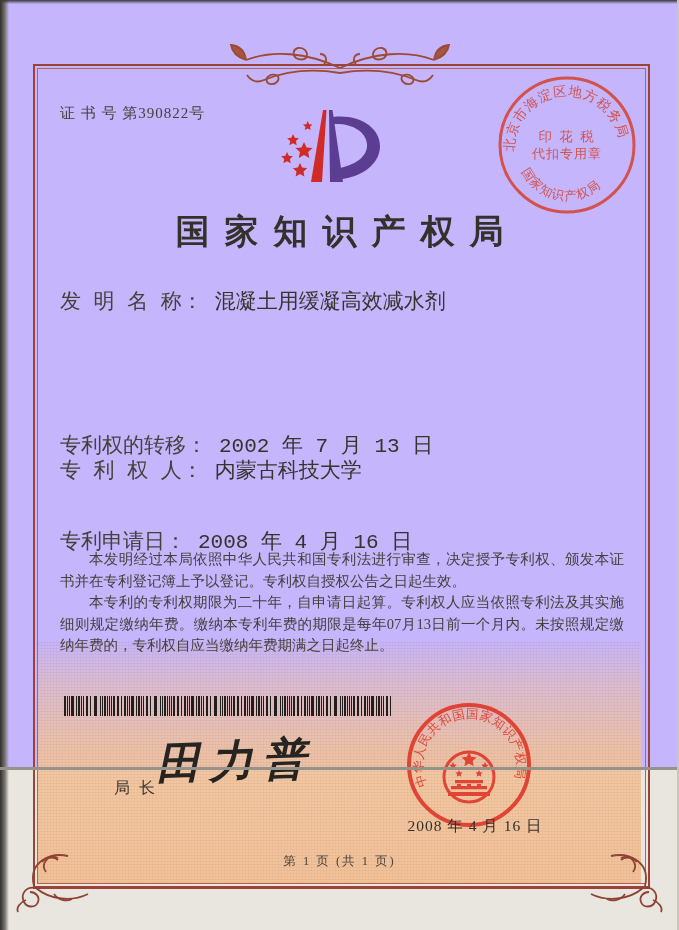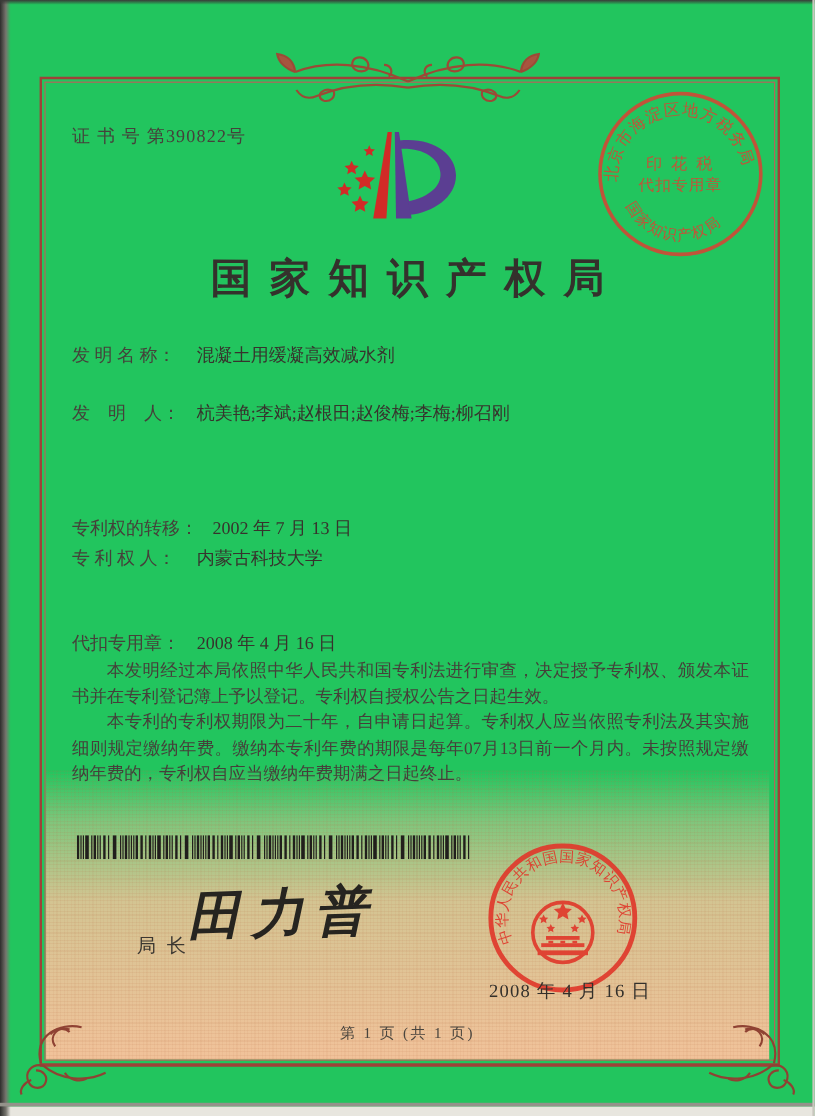--- a/index.html
+++ b/index.html
@@ -1,21 +1,21 @@
 <!DOCTYPE html>
 <html><head>
 <meta charset="utf-8">
 <style>
   html,body{margin:0;padding:0;}
   body{
     width:679px;height:930px;overflow:hidden;
     background:#e8e6df;
     font-family:"Liberation Serif","DejaVu Serif",serif;
   }
-  .scan{position:relative;width:679px;height:922px;background:#22c55e;}
+  .scan{position:relative;width:679px;height:770px;background:#c4b5fd;}
   
   .edge-left{position:absolute;left:0;top:0;width:9px;height:930px;
     background:linear-gradient(to right,#2e2e2c,#77756e 55%,rgba(150,148,140,0));z-index:5;}
   .edge-top{position:absolute;left:0;top:0;width:679px;height:4px;
     background:linear-gradient(to bottom,#3a3a38,rgba(90,90,85,0));z-index:5;}
   .edge-bottom{position:absolute;left:0;bottom:0;width:679px;height:3px;background:#94928a;z-index:5;}
   .edge-right{position:absolute;right:0;top:0;width:2px;height:930px;background:#c9c7be;z-index:5;}
 
   
   .frame{position:absolute;left:33px;top:64px;width:613px;height:820px;
@@ -34,21 +34,21 @@
 
   .cert-number{position:absolute;left:60px;top:104px;font-size:15px;color:#45413b;letter-spacing:1px;}
 
   .logo{position:absolute;left:278px;top:104px;width:110px;height:86px;}
 
   .tax-stamp{position:absolute;left:494px;top:72px;width:146px;height:146px;opacity:.88;z-index:3;}
 
   .title{position:absolute;left:0;top:209px;width:679px;text-align:center;
     font-size:34px;font-weight:bold;color:#34312c;letter-spacing:15px;text-indent:15px;}
 
-  .field{position:absolute;left:60px;font-size:15px;color:#3d3933;white-space:nowrap;}
+  .field{position:absolute;left:60px;font-size:21px;color:#3d3933;white-space:nowrap;font-family:Liberation Mono, monospace;}
   .field .flabel{display:inline-block;min-width:92px;color:#45413a;}
   .field .fvalue{margin-left:12px;color:#37332d;}
   .f0{top:287px}.f1{top:335px}.f2{top:383px}.f3{top:431px}.f4{top:456px}.f5{top:527px}
 
   .body-text{position:absolute;left:60px;top:549px;width:564px;
     font-size:14.5px;line-height:21.6px;color:#45403a;text-align:justify;}
   .body-text p{margin:0;text-indent:2em;}
 
   .barcode{position:absolute;left:64px;top:696px;width:336px;height:20px;white-space:nowrap;overflow:hidden;}
   .barcode i{display:inline-block;height:100%;background:#211f1c;vertical-align:top;}
@@ -149,31 +149,28 @@
       </text>
       <text x="73" y="69" text-anchor="middle" font-size="13.5" fill="#d64534" letter-spacing="2">印 花 税</text>
       <text x="73" y="86" text-anchor="middle" font-size="13" fill="#d64534" letter-spacing="1">代扣专用章</text>
     </svg>
 
     <div class="title">国家知识产权局</div>
 
     <div class="field f0">
       <span class="flabel">发 明 名 称：</span><span class="fvalue">混凝土用缓凝高效减水剂</span>
     </div>
-    <div class="field f1">
-      <span class="flabel">发　明　人：</span><span class="fvalue">杭美艳;李斌;赵根田;赵俊梅;李梅;柳召刚</span>
-    </div>
     <div class="field f3">
       <span class="flabel">专利权的转移：</span><span class="fvalue">2002 年 7 月 13 日</span>
     </div>
     <div class="field f4">
       <span class="flabel">专 利 权 人：</span><span class="fvalue">内蒙古科技大学</span>
     </div>
     <div class="field f5">
-      <span class="flabel">代扣专用章：</span><span class="fvalue">2008 年 4 月 16 日</span>
+      <span class="flabel">专利申请日：</span><span class="fvalue">2008 年 4 月 16 日</span>
     </div>
 
     <div class="body-text">
       <p>本发明经过本局依照中华人民共和国专利法进行审查，决定授予专利权、颁发本证书并在专利登记簿上予以登记。专利权自授权公告之日起生效。</p>
       <p>本专利的专利权期限为二十年，自申请日起算。专利权人应当依照专利法及其实施细则规定缴纳年费。缴纳本专利年费的期限是每年07月13日前一个月内。未按照规定缴纳年费的，专利权自应当缴纳年费期满之日起终止。</p>
     </div>
 
     <div class="barcode"><i style="width:2px;margin-right:1px"></i><i style="width:1px;margin-right:1px"></i><i style="width:1px;margin-right:1px"></i><i style="width:3px;margin-right:2px"></i><i style="width:1px;margin-right:1px"></i><i style="width:2px;margin-right:1px"></i><i style="width:1px;margin-right:1px"></i><i style="width:1px;margin-right:2px"></i><i style="width:2px;margin-right:2px"></i><i style="width:1px;margin-right:3px"></i><i style="width:3px;margin-right:3px"></i><i style="width:1px;margin-right:1px"></i><i style="width:1px;margin-right:1px"></i><i style="width:2px;margin-right:1px"></i><i style="width:1px;margin-right:1px"></i><i style="width:1px;margin-right:1px"></i><i style="width:1px;margin-right:1px"></i><i style="width:2px;margin-right:2px"></i><i style="width:2px;margin-right:2px"></i><i style="width:1px;margin-right:2px"></i><i style="width:2px;margin-right:1px"></i><i style="width:1px;margin-right:1px"></i><i style="width:1px;margin-right:1px"></i><i style="width:3px;margin-right:2px"></i><i style="width:1px;margin-right:1px"></i><i style="width:2px;margin-right:1px"></i><i style="width:1px;margin-right:1px"></i><i style="width:1px;margin-right:2px"></i><i style="width:2px;margin-right:2px"></i><i style="width:1px;margin-right:3px"></i><i style="width:3px;margin-right:3px"></i><i style="width:1px;margin-right:1px"></i><i style="width:1px;margin-right:1px"></i><i style="width:2px;margin-right:1px"></i><i style="width:1px;margin-right:1px"></i><i style="width:1px;margin-right:1px"></i><i style="width:1px;margin-right:1px"></i><i style="width:2px;margin-right:2px"></i><i style="width:2px;margin-right:2px"></i><i style="width:1px;margin-right:2px"></i><i style="width:2px;margin-right:1px"></i><i style="width:1px;margin-right:1px"></i><i style="width:1px;margin-right:1px"></i><i style="width:3px;margin-right:2px"></i><i style="width:1px;margin-right:1px"></i><i style="width:2px;margin-right:1px"></i><i style="width:1px;margin-right:1px"></i><i style="width:1px;margin-right:2px"></i><i style="width:2px;margin-right:2px"></i><i style="width:1px;margin-right:3px"></i><i style="width:3px;margin-right:3px"></i><i style="width:1px;margin-right:1px"></i><i style="width:1px;margin-right:1px"></i><i style="width:2px;margin-right:1px"></i><i style="width:1px;margin-right:1px"></i><i style="width:1px;margin-right:1px"></i><i style="width:1px;margin-right:1px"></i><i style="width:2px;margin-right:2px"></i><i style="width:2px;margin-right:2px"></i><i style="width:1px;margin-right:2px"></i><i style="width:2px;margin-right:1px"></i><i style="width:1px;margin-right:1px"></i><i style="width:1px;margin-right:1px"></i><i style="width:3px;margin-right:2px"></i><i style="width:1px;margin-right:1px"></i><i style="width:2px;margin-right:1px"></i><i style="width:1px;margin-right:1px"></i><i style="width:1px;margin-right:2px"></i><i style="width:2px;margin-right:2px"></i><i style="width:1px;margin-right:3px"></i><i style="width:3px;margin-right:3px"></i><i style="width:1px;margin-right:1px"></i><i style="width:1px;margin-right:1px"></i><i style="width:2px;margin-right:1px"></i><i style="width:1px;margin-right:1px"></i><i style="width:1px;margin-right:1px"></i><i style="width:1px;margin-right:1px"></i><i style="width:2px;margin-right:2px"></i><i style="width:2px;margin-right:2px"></i><i style="width:1px;margin-right:2px"></i><i style="width:2px;margin-right:1px"></i><i style="width:1px;margin-right:1px"></i><i style="width:1px;margin-right:1px"></i><i style="width:3px;margin-right:2px"></i><i style="width:1px;margin-right:1px"></i><i style="width:2px;margin-right:1px"></i><i style="width:1px;margin-right:1px"></i><i style="width:1px;margin-right:2px"></i><i style="width:2px;margin-right:2px"></i><i style="width:1px;margin-right:3px"></i><i style="width:3px;margin-right:3px"></i><i style="width:1px;margin-right:1px"></i><i style="width:1px;margin-right:1px"></i><i style="width:2px;margin-right:1px"></i><i style="width:1px;margin-right:1px"></i><i style="width:1px;margin-right:1px"></i><i style="width:1px;margin-right:1px"></i><i style="width:2px;margin-right:2px"></i><i style="width:2px;margin-right:2px"></i><i style="width:1px;margin-right:2px"></i><i style="width:2px;margin-right:1px"></i><i style="width:1px;margin-right:1px"></i><i style="width:1px;margin-right:1px"></i><i style="width:3px;margin-right:2px"></i><i style="width:1px;margin-right:1px"></i><i style="width:2px;margin-right:1px"></i><i style="width:1px;margin-right:1px"></i><i style="width:1px;margin-right:2px"></i><i style="width:2px;margin-right:2px"></i><i style="width:1px;margin-right:3px"></i></div>
 
     <div class="signer-title">局长</div>

